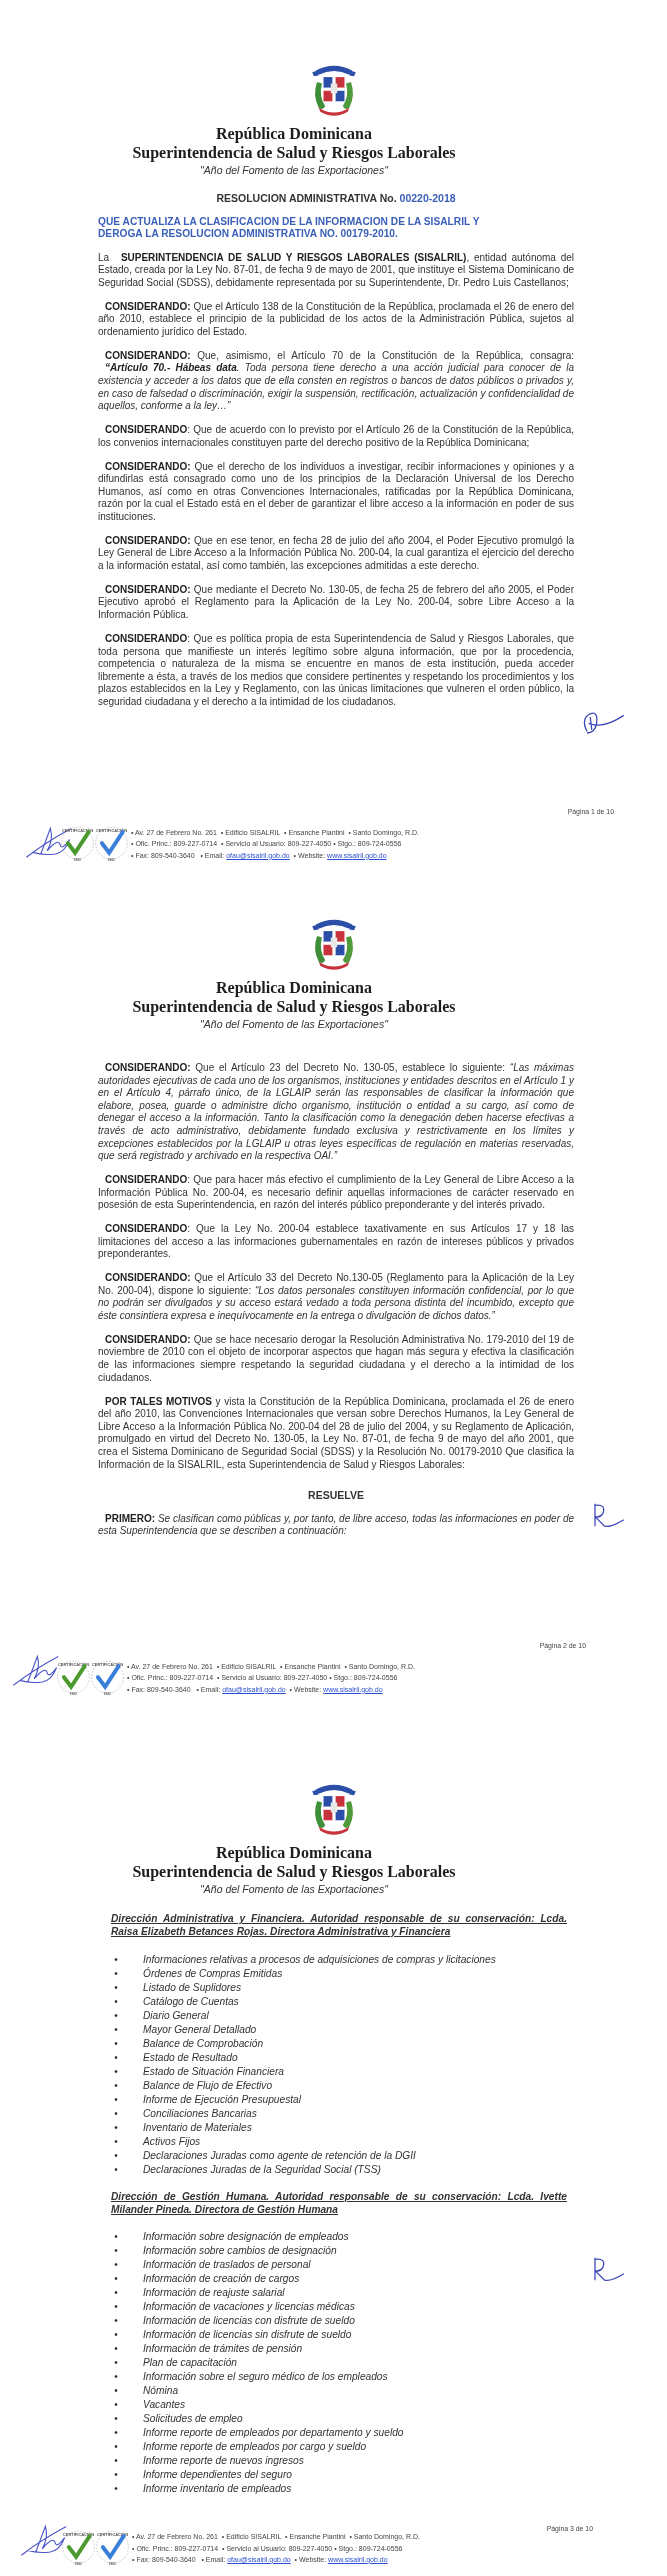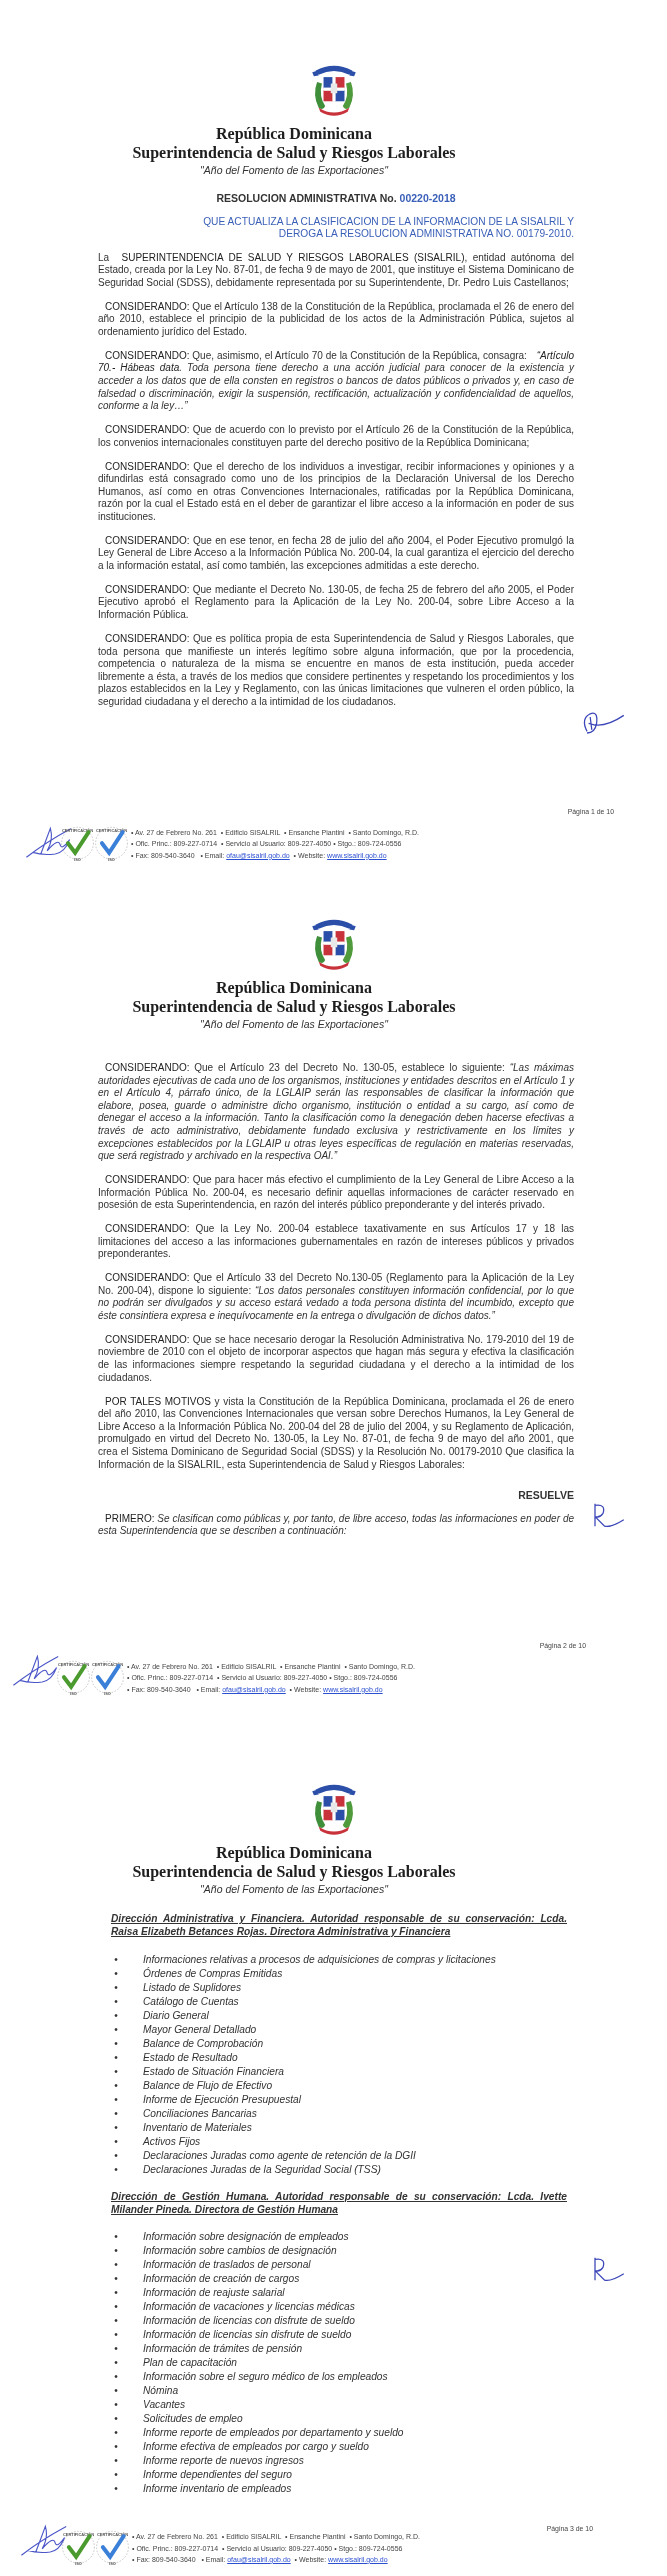--- a/index.html
+++ b/index.html
@@ -5,26 +5,26 @@
   html, body { margin:0; padding:0; background:#ffffff; }
   body { width:667px; height:2576px; position:relative; overflow:hidden; color:#2a2a2a; font-family:"Liberation Sans", sans-serif; }
   .page { position:absolute; left:0; width:667px; }
   .crest { position:absolute; left:309px; width:50px; height:58px; }
   .hdr { position:absolute; left:0; width:588px; text-align:center; }
   .hdr .country { font-family:"Liberation Serif", serif; font-weight:bold; font-size:16px; color:#1e1e1e; line-height:19.3px; }
   .hdr .agency { font-family:"Liberation Serif", serif; font-weight:bold; font-size:16px; color:#1e1e1e; line-height:19.3px; }
   .hdr .motto { font-style:italic; font-size:10.5px; color:#333; line-height:14.5px; }
   .body { position:absolute; left:98px; width:476px; font-size:10px; line-height:12.6px; text-align:justify; color:#333; }
   .body p { margin:0 0 11.3px 0; }
-  .b { font-weight:normal; color:#222;padding-left:7px; }
+  .b { font-weight:bold; color:#222;padding-left:7px; }
   .i { font-style:italic; }
   .res-title { text-align:center; font-weight:bold; font-size:10.5px; line-height:13px; margin:0; }
   .res-no { color:#3a5fb8; }
-  .res-sub { color:#3a5fb8; font-weight:normal; font-size:10.2px; text-align:right; line-height:12px; }
-  .center-h { text-align:right; font-weight:bold; font-size:10.5px; margin:6.4px 0 11.3px 0; }
+  .res-sub { color:#3a5fb8; font-weight:bold; font-size:10.2px; text-align:left; line-height:12px; }
+  .center-h { text-align:center; font-weight:bold; font-size:10.5px; margin:6.4px 0 11.3px 0; }
   .sec { font-weight:bold; font-style:italic; text-decoration:underline; font-size:10.2px; line-height:13px; margin:0 0 14.5px 0; }
   ul.items { list-style:none; margin:0 0 13px 0; padding:0; }
   ul.items li { position:relative; padding-left:32px; font-style:italic; font-size:10.2px; line-height:14px; }
   ul.items li::before { content:"\2022"; position:absolute; left:3.2px; top:0; font-style:normal; color:#333; }
   .footer { position:absolute; left:0; width:667px; height:64px; }
   .pagenum { position:absolute; right:53px; font-size:6.9px; color:#444; }
   .seal { position:absolute; width:35px; height:40px; }
   .contact { position:absolute; left:131px; font-size:7px; line-height:11.3px; color:#444; white-space:nowrap; }
   .contact a { color:#2a4fd0; text-decoration:underline; }
   .sig { position:absolute; }
@@ -198,21 +198,21 @@
       <li>Información de vacaciones y licencias médicas</li>
       <li>Información de licencias con disfrute de sueldo</li>
       <li>Información de licencias sin disfrute de sueldo</li>
       <li>Información de trámites de pensión</li>
       <li>Plan de capacitación</li>
       <li>Información sobre el seguro médico de los empleados</li>
       <li>Nómina</li>
       <li>Vacantes</li>
       <li>Solicitudes de empleo</li>
       <li>Informe reporte de empleados por departamento y sueldo</li>
-      <li>Informe  efectiva de empleados por cargo y sueldo</li>
+      <li>Informe  reporte de empleados por cargo y sueldo</li>
       <li>Informe reporte de nuevos ingresos</li>
       <li>Informe dependientes del seguro</li>
       <li>Informe inventario de empleados</li>
     </ul>
   </div>
 
   <svg class="sig" style="left:587px; top:528px;" width="40" height="32" viewBox="0 0 50 40">
     <path d="M10 6 L10 34 M10 8 Q24 6 20 18 Q16 24 10 22 L22 34 Q30 36 46 26" fill="none" stroke="#3b46b8" stroke-width="1.6"></path>
   </svg>
 

